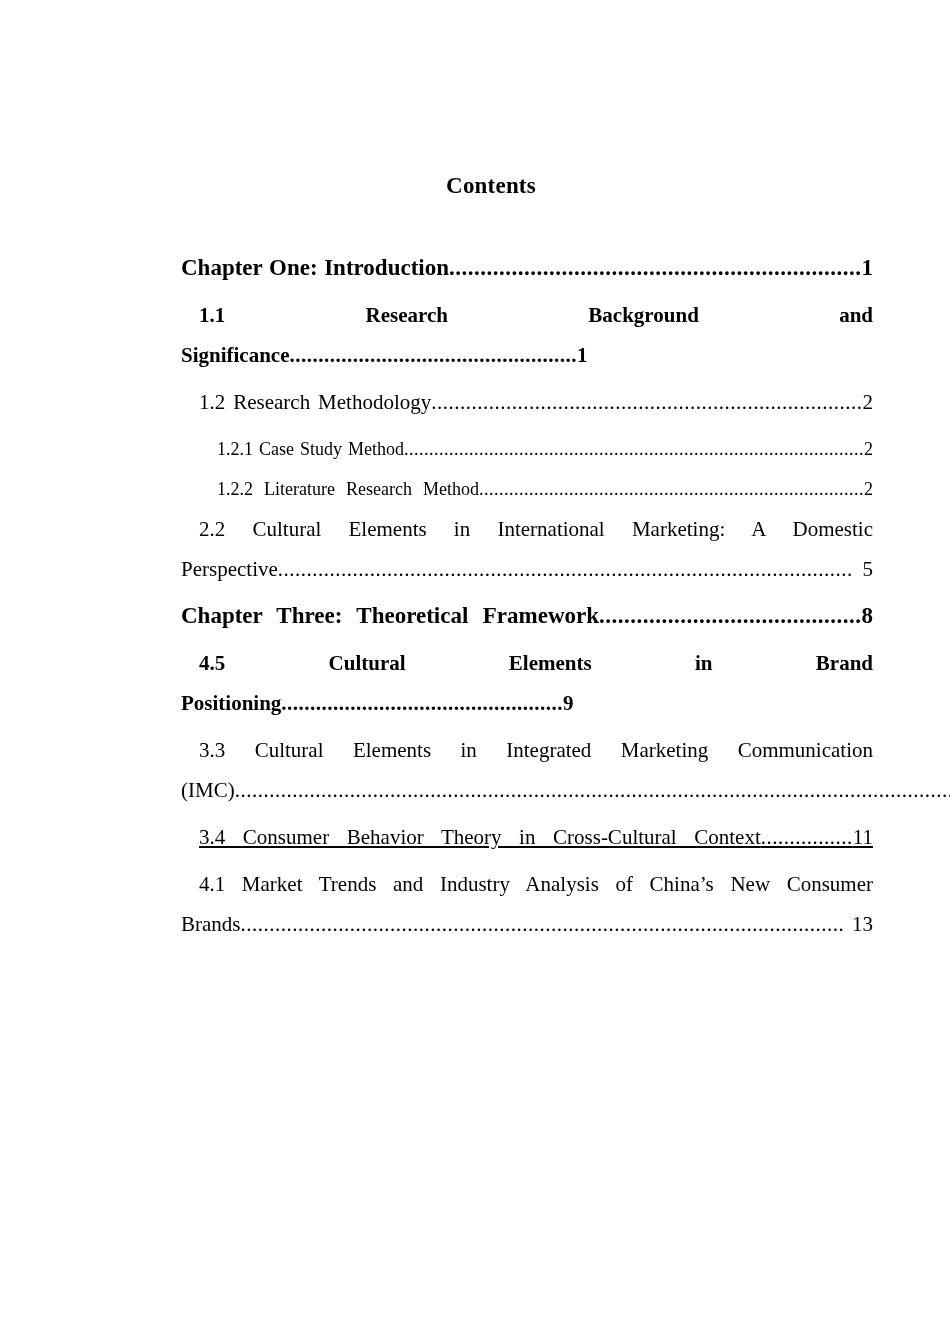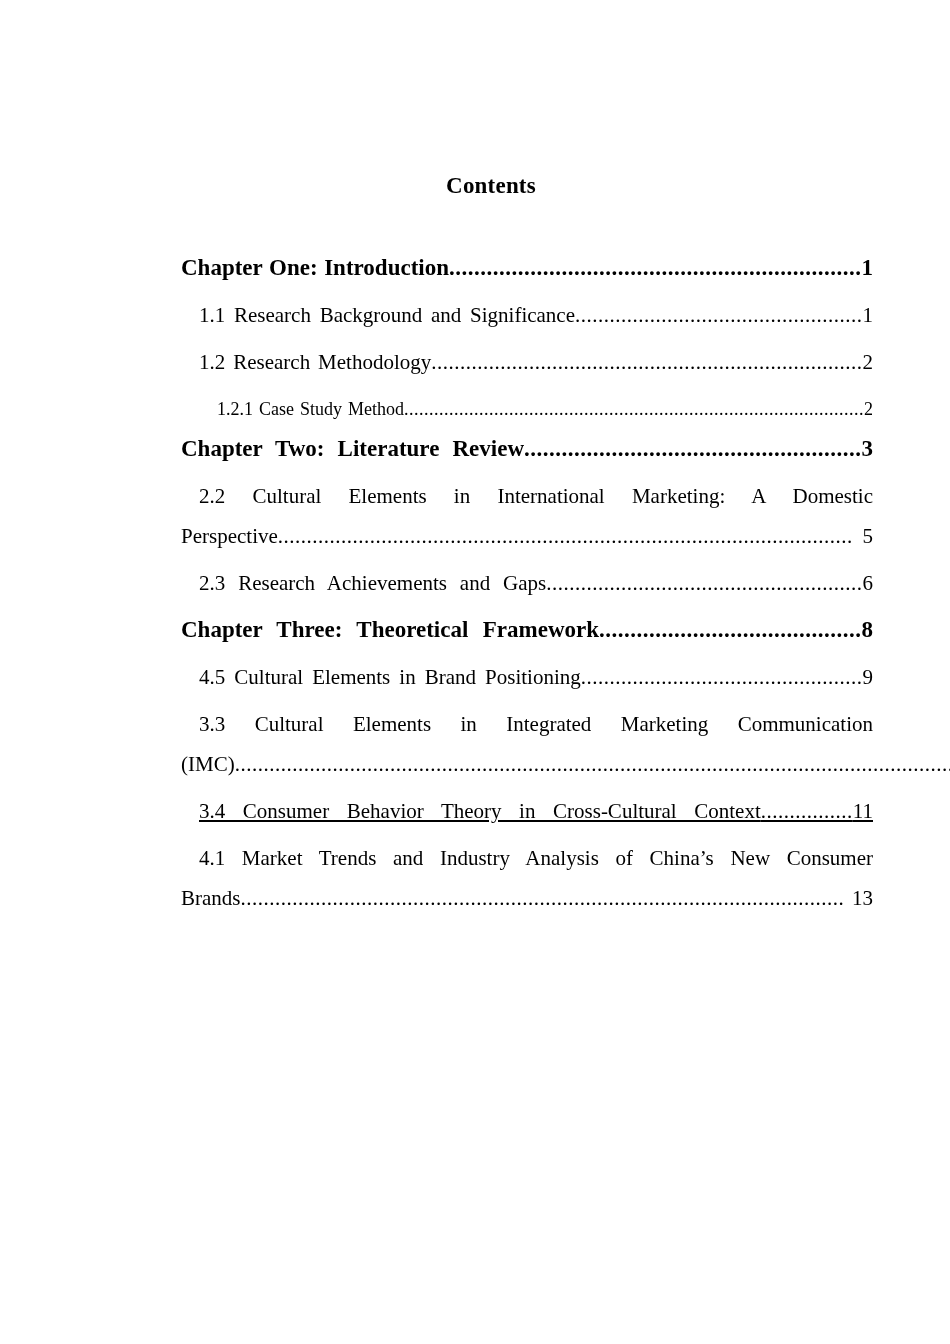--- a/index.html
+++ b/index.html
@@ -53,47 +53,46 @@
   }
   .level-section {
     font-size: 21px;
     text-indent: 18px;
   }
   .level-subsection {
     font-size: 18px;
     text-indent: 36px;
     margin-bottom: 0;
   }
-  .ws1 { word-spacing: 0.14em; }
+  .ws1 { word-spacing: 0.14em; font-weight: bold; }
   .ws2 { word-spacing: 0.32em; }
   .ws3 { word-spacing: 0.55em; text-decoration: underline; }
 </style>
 </head>
 <body>
 
 <div class="page">
   <h1 class="doc-title">Contents</h1>
 
   <div class="toc">
     <p class="toc-entry level-chapter"><span class="t">Chapter One: Introduction</span><span class="leader">..................................................................</span><span class="pg">1</span></p>
 
     <p class="toc-entry level-section ws1"><span class="t">1.1 Research Background and Significance</span><span class="leader">..................................................</span><span class="pg">1</span></p>
 
     <p class="toc-entry level-section"><span class="t">1.2 Research Methodology</span><span class="leader">...........................................................................</span><span class="pg">2</span></p>
 
     <p class="toc-entry level-subsection"><span class="t">1.2.1 Case Study Method</span><span class="leader">............................................................................................</span><span class="pg">2</span></p>
 
+    <p class="toc-entry level-subsection ws2"><span class="t">1.2.2 Literature Research Method</span><span class="leader">.............................................................................</span><span class="pg">2</span></p>
 
-    <p class="toc-entry level-chapter ws2"><span class="t">Chapter Two: Literature Review</span><span class="leader">......................................................</span><span class="pg">3</span></p>
 
 
     <p class="toc-entry level-section"><span class="t">2.2 Cultural Elements in International Marketing: A Domestic
 Perspective</span><span class="leader">....................................................................................................</span><span class="pg"> 5</span></p>
 
-    <p class="toc-entry level-section ws2"><span class="t">2.3 Research Achievements and Gaps</span><span class="leader">.......................................................</span><span class="pg">6</span></p>
 
     <p class="toc-entry level-chapter ws2"><span class="t">Chapter Three: Theoretical Framework</span><span class="leader">..........................................</span><span class="pg">8</span></p>
 
 
     <p class="toc-entry level-section ws1"><span class="t">4.5 Cultural Elements in Brand Positioning</span><span class="leader">.................................................</span><span class="pg">9</span></p>
 
     <p class="toc-entry level-section"><span class="t">3.3 Cultural Elements in Integrated Marketing Communication
 (IMC)</span><span class="leader">................................................................................................................................................................................................................................................................................................................................................................................................................</span></p>
 
     <p class="toc-entry level-section ws3"><span class="t">3.4 Consumer Behavior Theory in Cross-Cultural Context</span><span class="leader">................</span><span class="pg">11</span></p>

